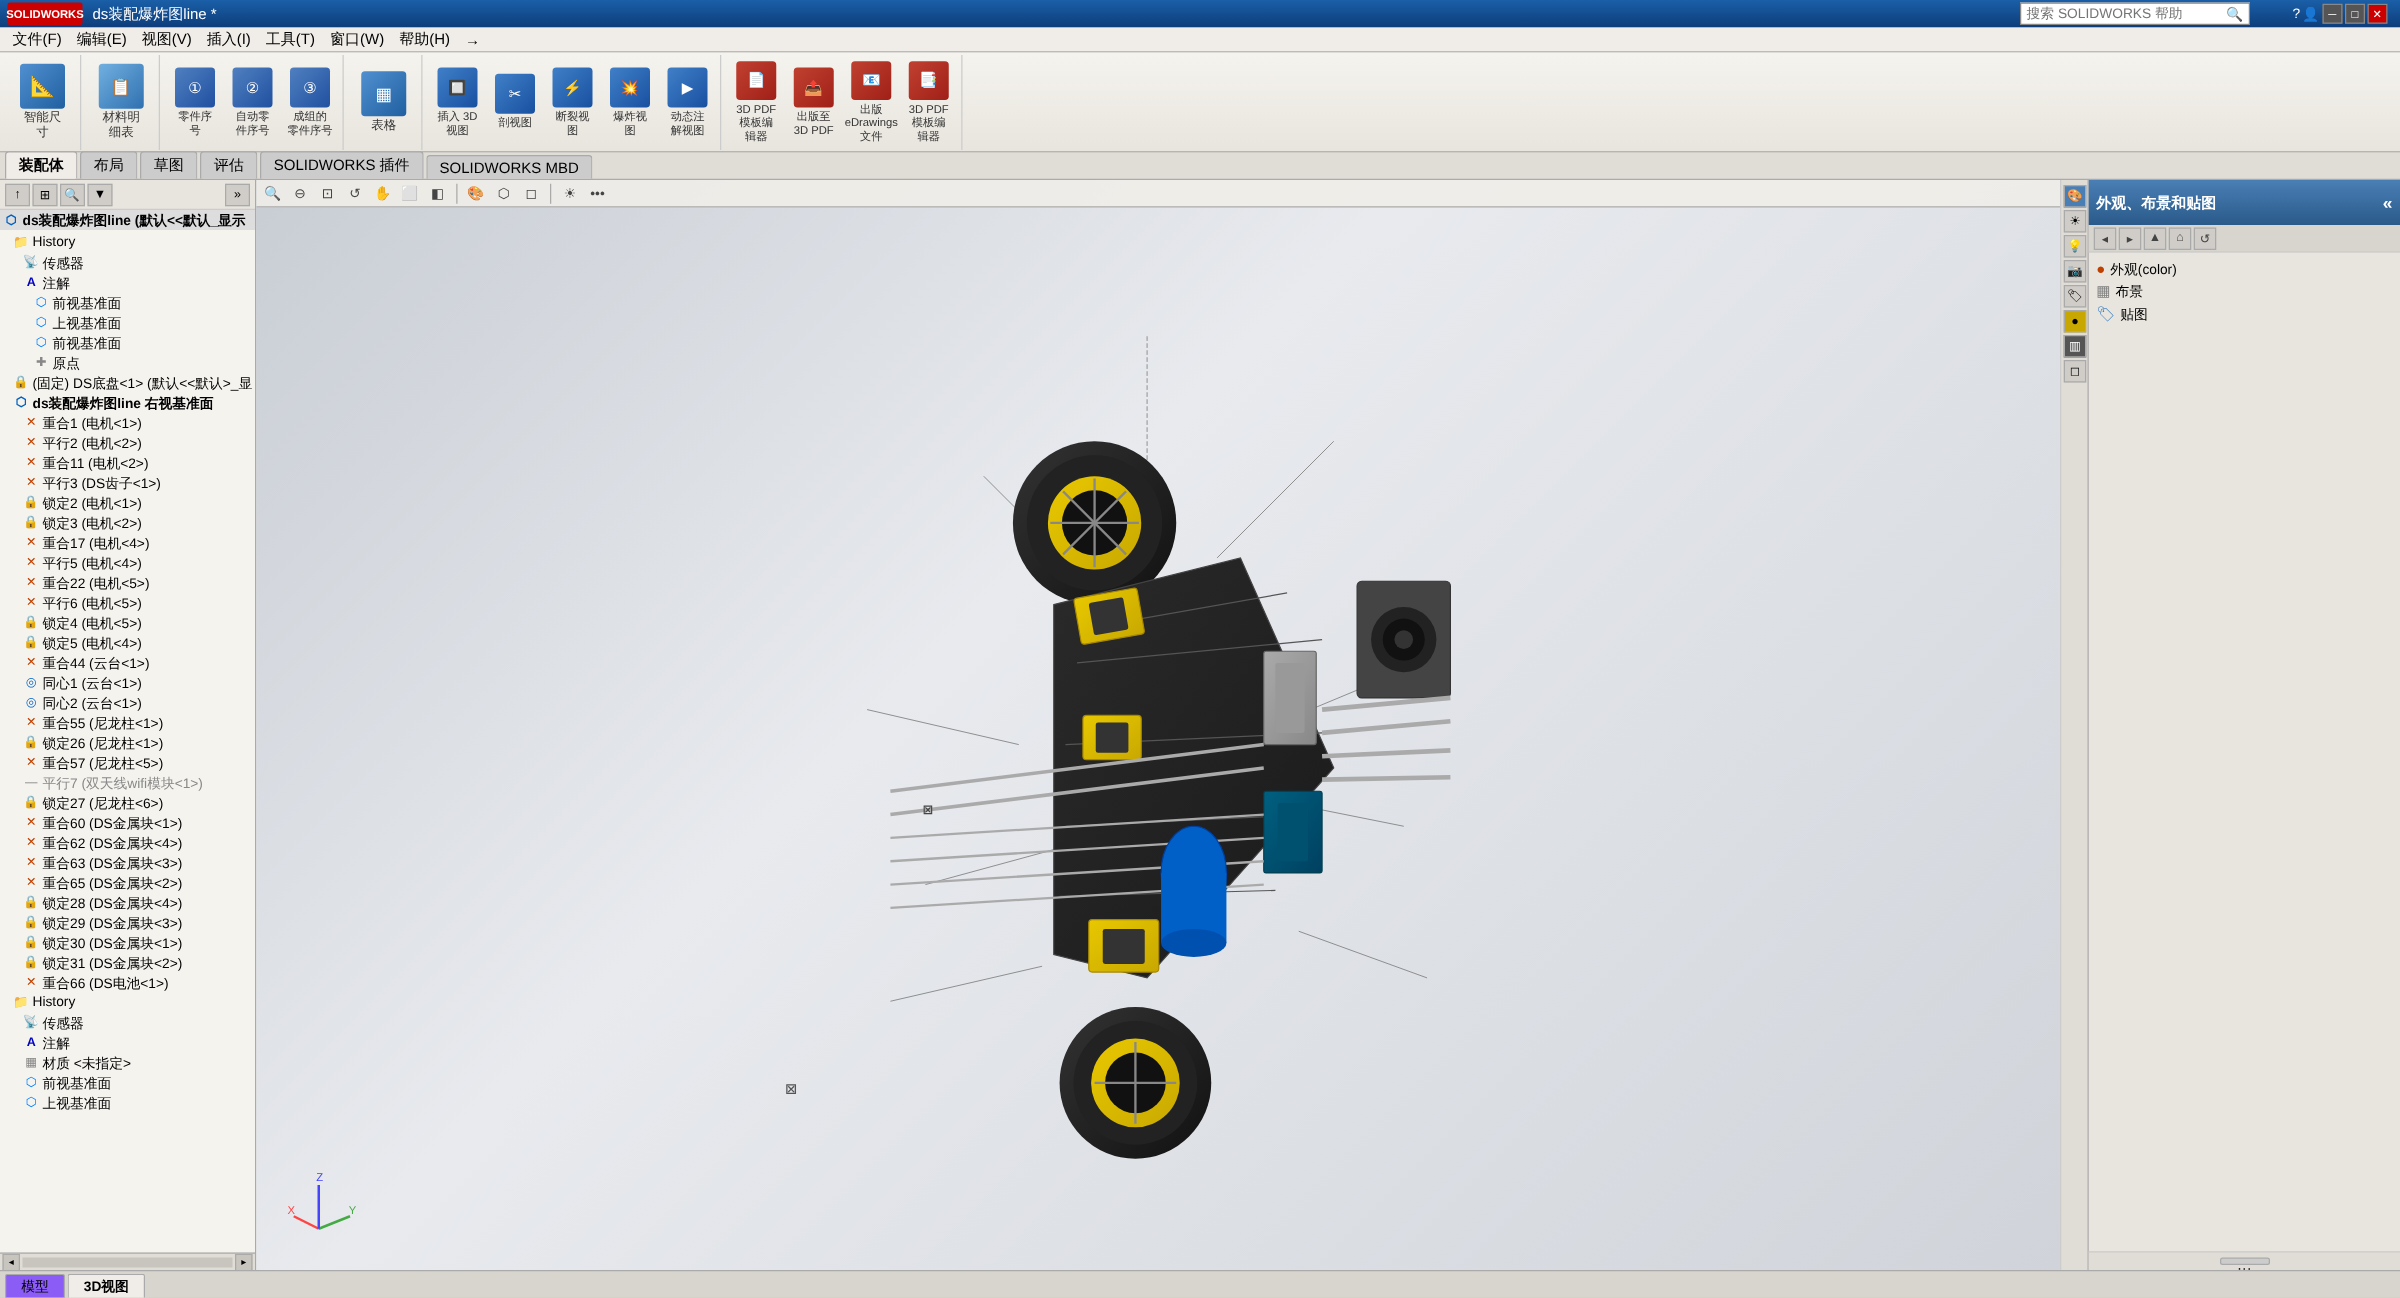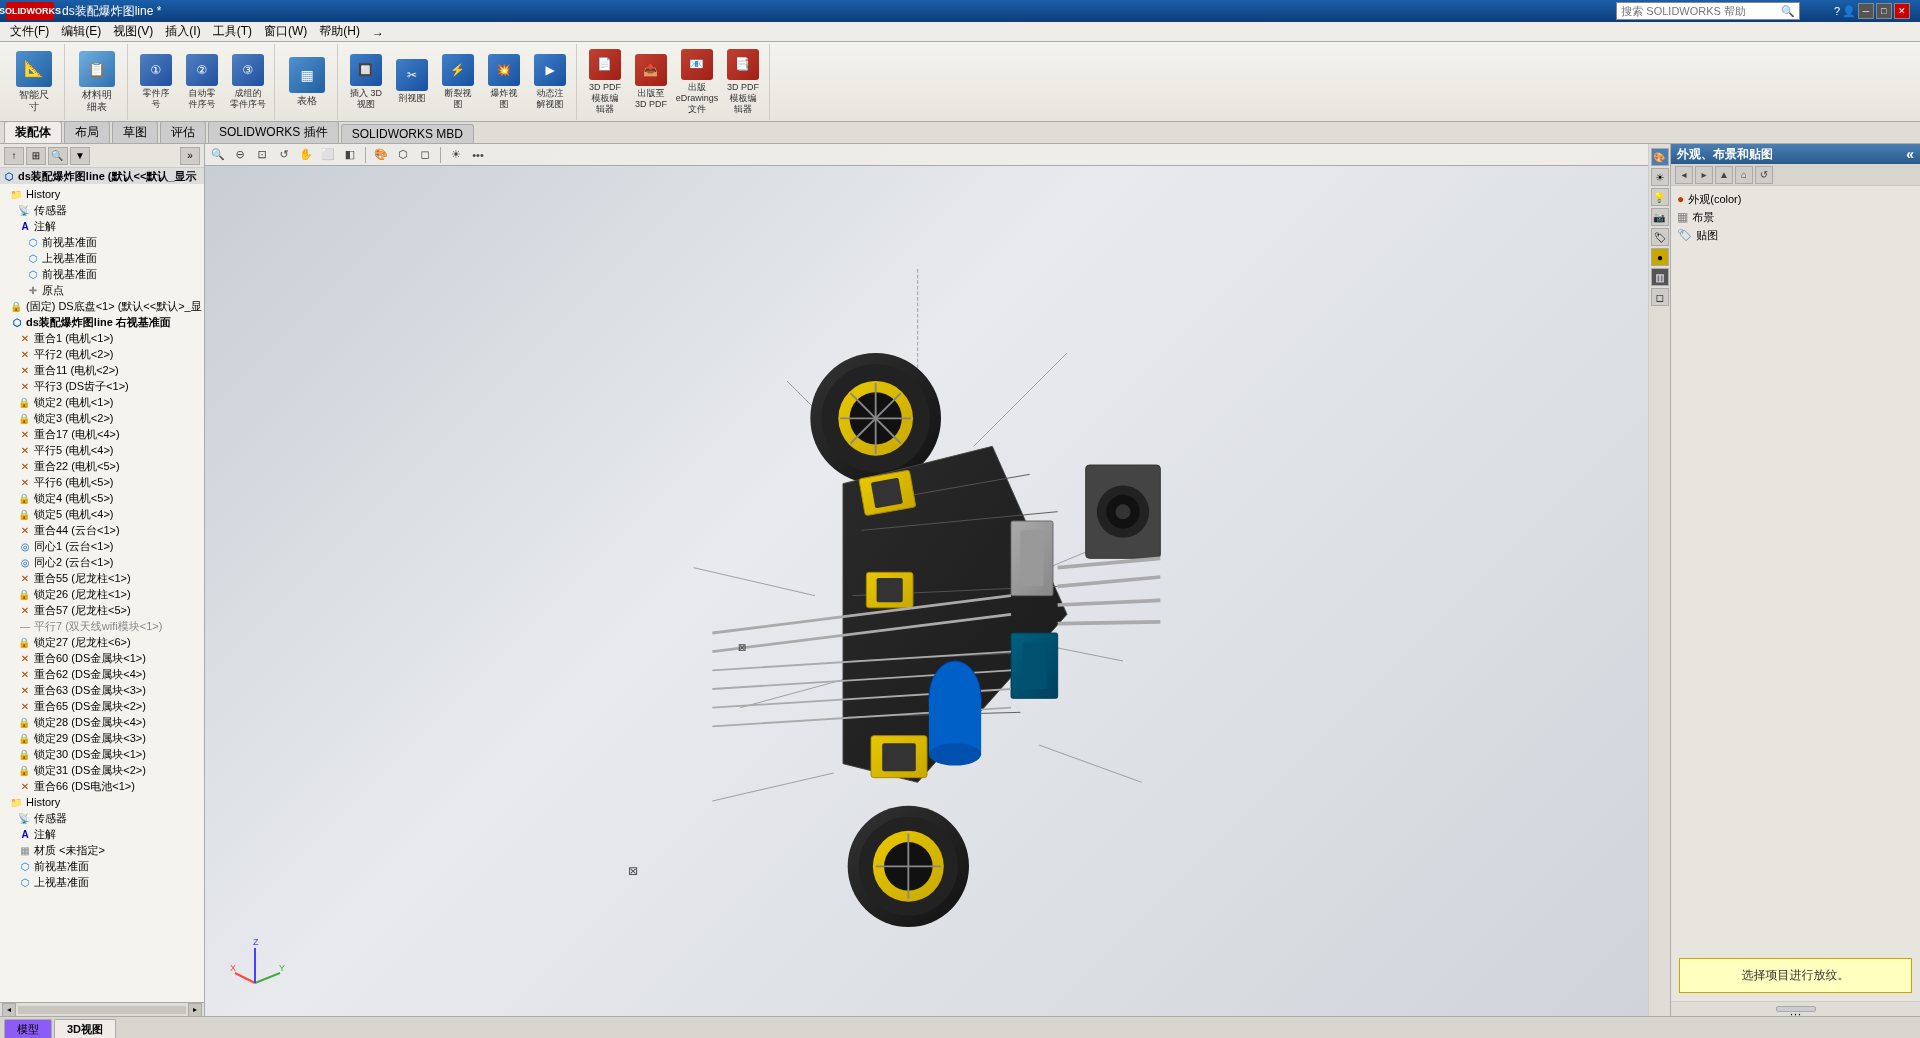--- a/index.html
+++ b/index.html
@@ -9,21 +9,21 @@
     #titlebar {
       height: 22px;
       background: linear-gradient(to bottom, #1a5fa8, #0d3d7a);
       display: flex;
       align-items: center;
       padding: 0 6px;
       color: white;
       font-size: 12px;
     }
     #titlebar .logo {
-      width: 48px;
+      width: 60px;
       height: 18px;
       background: #cc0000;
       color: white;
       font-size: 9px;
       font-weight: bold;
       display: flex;
       align-items: center;
       justify-content: center;
       margin-right: 8px;
       border-radius: 2px;
@@ -244,21 +244,21 @@
 
     
     #right-panel {
       width: 250px;
       background: #e8e5de;
       border-left: 1px solid #aaa;
       display: flex;
       flex-direction: column;
     }
     #right-panel-header {
-      height: 20px;
+      height: 36px;
       background: linear-gradient(to bottom, #4a7fb5, #2a5a8a);
       color: white;
       display: flex;
       align-items: center;
       padding: 0 6px;
       font-size: 12px;
       font-weight: bold;
     }
     #right-panel-header .collapse-btn {
       margin-left: auto;
@@ -899,23 +899,20 @@
         <div class="rp-tree-item">
           <span class="icon" style="color:#808080;">▦</span>
           <span>布景</span>
         </div>
         <div class="rp-tree-item">
           <span class="icon" style="color:#4080c0;">🏷</span>
           <span>贴图</span>
         </div>
       </div>
 
-      <div id="info-box">
-        <span>选择项目进行放纹。</span>
-      </div>
 
       <div style="text-align:center; padding:4px; border-top:1px solid #ccc; background:#e0ddd6;">
         <div style="width:40px; height:6px; background:#ccc; border:1px solid #aaa; margin:0 auto; border-radius:2px; cursor:pointer;">···</div>
       </div>
     </div>
   </div>
 </div>
 
 <div id="bottom-tabs">
   <div class="bottom-tab">模型</div>

